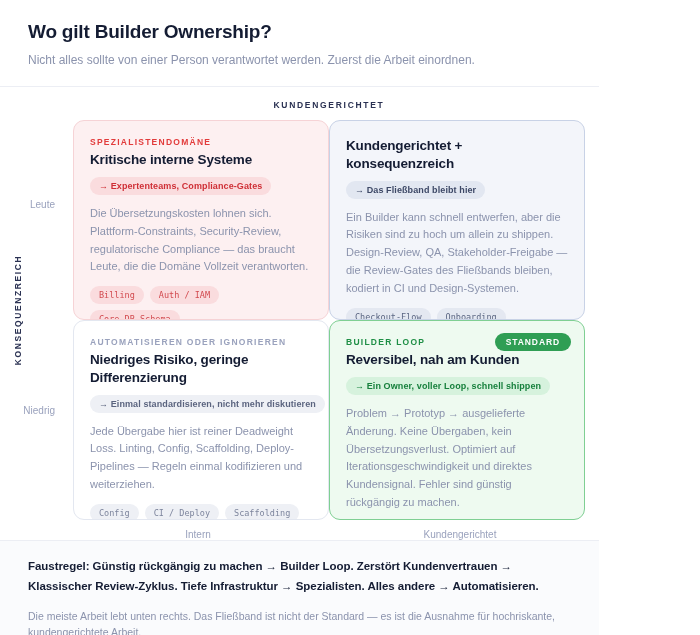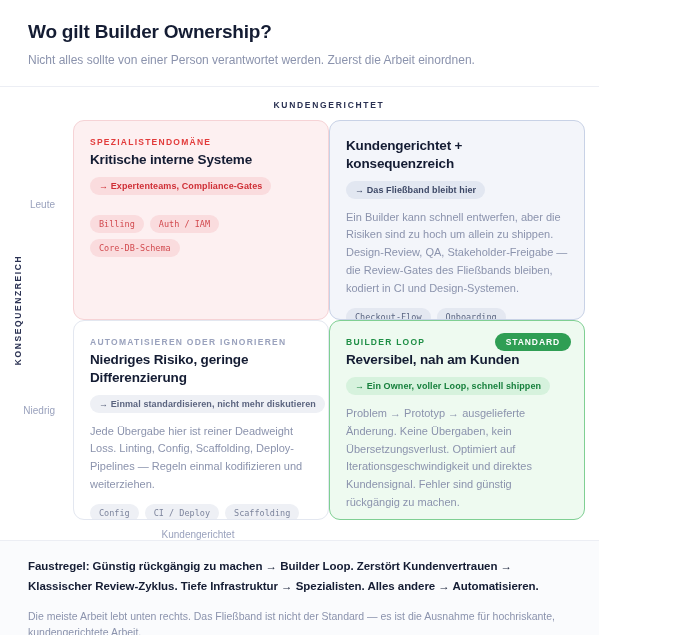--- a/index.html
+++ b/index.html
@@ -240,20 +240,21 @@
       <div class="y-tick high">Leute</div>
       <div class="y-tick low">Niedrig</div>
     </div>
 
     <div class="grid">
 
       <div class="quad red">
         <div class="eyebrow">SPEZIALISTENDOMÄNE</div>
         <div class="quad-title">Kritische interne Systeme</div>
         <div class="pill">→ Expertenteams, Compliance-Gates</div>
+        <div class="quad-body">Die Übersetzungskosten lohnen sich. Plattform-Constraints, Security-Review, regulatorische Compliance — das braucht Leute, die die Domäne Vollzeit verantworten.</div>
         <div class="tags">
           <span class="tag">Billing</span>
           <span class="tag">Auth / IAM</span>
           <span class="tag">Core-DB-Schema</span>
         </div>
       </div>
 
       <div class="quad slate">
         <div class="quad-title">Kundengerichtet + konsequenzreich</div>
         <div class="pill">→ Das Fließband bleibt hier</div>
@@ -287,20 +288,21 @@
           <span class="tag">Prototypen</span>
           <span class="tag">Interne Tools</span>
           <span class="tag">Workflow-UI</span>
           <span class="tag">Dashboards</span>
         </div>
       </div>
 
     </div>
 
     <div class="x-axis">
+      <div class="x-tick">Intern</div>
       <div class="x-tick">Kundengerichtet</div>
     </div>
 
   </div>
 
   <div class="footer">
     <div class="footer-rule">Faustregel: Günstig rückgängig zu machen → Builder Loop. Zerstört Kundenvertrauen → Klassischer Review-Zyklus. Tiefe Infrastruktur → Spezialisten. Alles andere → Automatisieren.</div>
     <div class="footer-note">Die meiste Arbeit lebt unten rechts. Das Fließband ist nicht der Standard — es ist die Ausnahme für hochriskante, kundengerichtete Arbeit.</div>
   </div>
 

